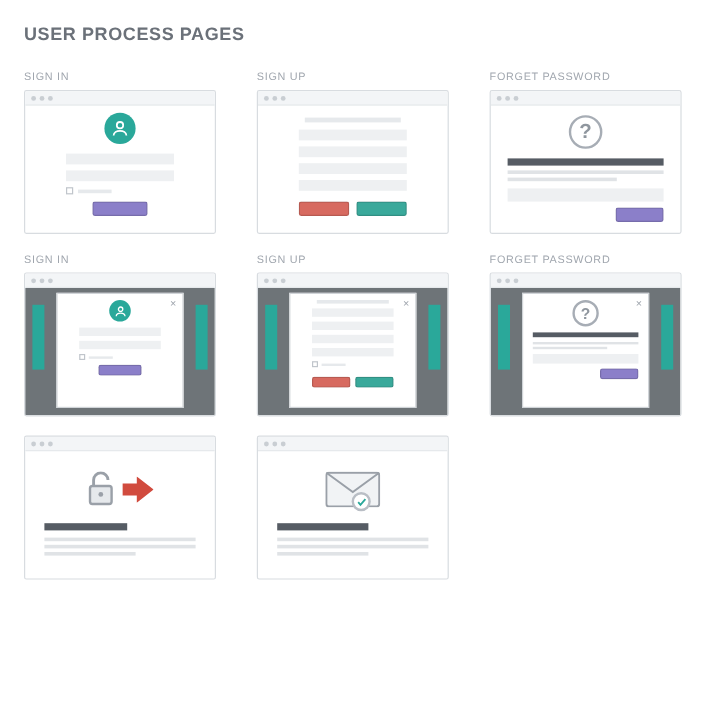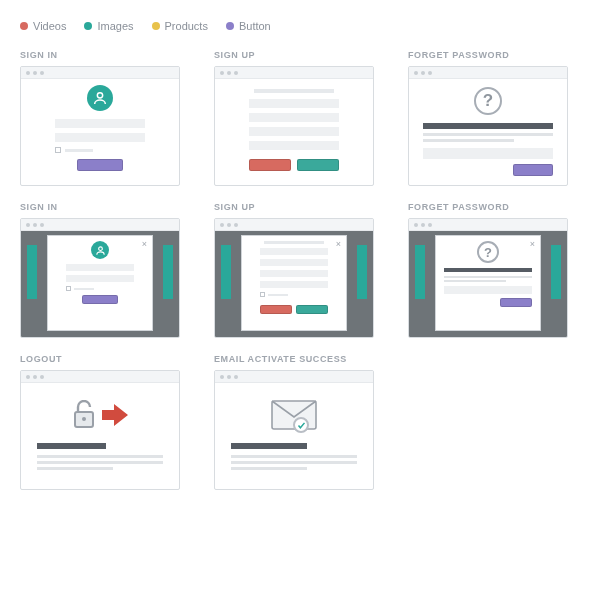--- a/index.html
+++ b/index.html
@@ -6,21 +6,21 @@
   body { font-family: Arial, Helvetica, sans-serif; background: #fff; width: 600px; height: 600px; padding: 20px; }
   .header { display: flex; align-items: flex-start; margin-bottom: 18px; }
   .logo { font-size: 30px; font-weight: 700; letter-spacing: 1px; color: #d0d4d8; margin-right: 18px; }
   .header-right { flex: 1; }
   .subtitle { font-size: 15px; font-weight: 600; color: #6b7179; letter-spacing: 0.5px; margin-bottom: 4px; }
   .legend { display: flex; gap: 18px; }
   .legend-item { display: flex; align-items: center; gap: 5px; font-size: 11px; color: #8a9099; }
   .dot { width: 8px; height: 8px; border-radius: 50%; }
   .grid { display: grid; grid-template-columns: repeat(3, 1fr); gap: 16px 22px; }
   .cell { }
-  .cell-label { font-size: 9px; font-weight: 700; color: #a0a6ae; letter-spacing: 0.6px; margin-bottom: 6px; }
+  .cell-label { font-size: 9px; font-weight: 400; color: #a0a6ae; letter-spacing: 0.6px; margin-bottom: 6px; }
   .window { border: 1.5px solid #d8dce0; border-radius: 2px; background: #fff; width: 160px; height: 120px; overflow: hidden; position: relative; }
   .titlebar { height: 12px; background: #f3f5f7; border-bottom: 1px solid #e6e9ec; display: flex; align-items: center; padding-left: 5px; gap: 3px; }
   .tdot { width: 4px; height: 4px; border-radius: 50%; background: #c9ced3; }
   .content { position: relative; width: 100%; height: calc(100% - 12px); }
 
   
   .signin-body { display: flex; flex-direction: column; align-items: center; padding-top: 6px; }
   .avatar-icon { width: 26px; height: 26px; border-radius: 50%; background: #2aa89a; display: flex; align-items: center; justify-content: center; margin-bottom: 8px; }
   .avatar-icon svg { width: 16px; height: 16px; }
   .field { width: 90px; height: 9px; background: #eef0f2; margin-bottom: 5px; }
@@ -72,38 +72,21 @@
   .lock-arrow { display: flex; align-items: center; justify-content: center; gap: 6px; height: 44px; margin-bottom: 6px; }
   .email-wrap { display: flex; align-items: center; justify-content: center; height: 44px; margin-bottom: 6px; position: relative; }
   .env-check { position: absolute; right: 48px; bottom: 4px; width: 16px; height: 16px; border-radius: 50%; background: #fff; border: 2px solid #b9bec5; display: flex; align-items: center; justify-content: center; }
   .env-check svg { width: 9px; height: 9px; }
 </style>
 </head>
 <body>
 
 <div class="header">
   <div class="header-right">
-    <div class="legend">
-      <div class="legend-item">
-        <span class="dot" style="background:#d76a60"></span>
-        <span>Videos</span>
-      </div>
-      <div class="legend-item">
-        <span class="dot" style="background:#2aa89a"></span>
-        <span>Images</span>
-      </div>
-      <div class="legend-item">
-        <span class="dot" style="background:#e8c24b"></span>
-        <span>Products</span>
-      </div>
-      <div class="legend-item">
-        <span class="dot" style="background:#8b7fc9"></span>
-        <span>Button</span>
-      </div>
-    </div>
+    <div class="subtitle">USER PROCESS PAGES</div>
   </div>
 </div>
 
 <div class="grid">
 
   <div class="cell">
     <div class="cell-label">SIGN IN</div>
     <div class="window">
       <div class="titlebar">
           <span class="tdot"></span>
@@ -261,21 +244,20 @@
           <div class="fp-btn-row">
               <div class="btn-sm btn-purple" style="width:32px"></div>
             </div>
         </div>
       </div>
     </div>
   </div>
 
 
   <div class="cell">
-    <div class="cell-label">LOGOUT</div>
     <div class="window">
       <div class="titlebar">
           <span class="tdot"></span>
           <span class="tdot"></span>
           <span class="tdot"></span>
         </div>
       <div class="content status-body">
         <div class="lock-arrow">
           <svg width="24" height="30" viewBox="0 0 24 30">
             <path d="M6 12 V7 a6 6 0 0 1 12 0" fill="none" stroke="#9aa0a8" stroke-width="2.4"></path>
@@ -288,21 +270,20 @@
         </div>
         <div class="thick-line" style="width:55%"></div>
         <div class="thin-line" style="margin-top:6px"></div>
         <div class="thin-line"></div>
         <div class="thin-line" style="width:60%"></div>
       </div>
     </div>
   </div>
 
   <div class="cell">
-    <div class="cell-label">EMAIL ACTIVATE SUCCESS</div>
     <div class="window">
       <div class="titlebar">
           <span class="tdot"></span>
           <span class="tdot"></span>
           <span class="tdot"></span>
         </div>
       <div class="content status-body">
         <div class="email-wrap">
           <svg width="46" height="30" viewBox="0 0 46 30">
             <rect x="1" y="1" width="44" height="28" rx="2" fill="#f1f3f5" stroke="#9aa0a8" stroke-width="1.6"></rect>

